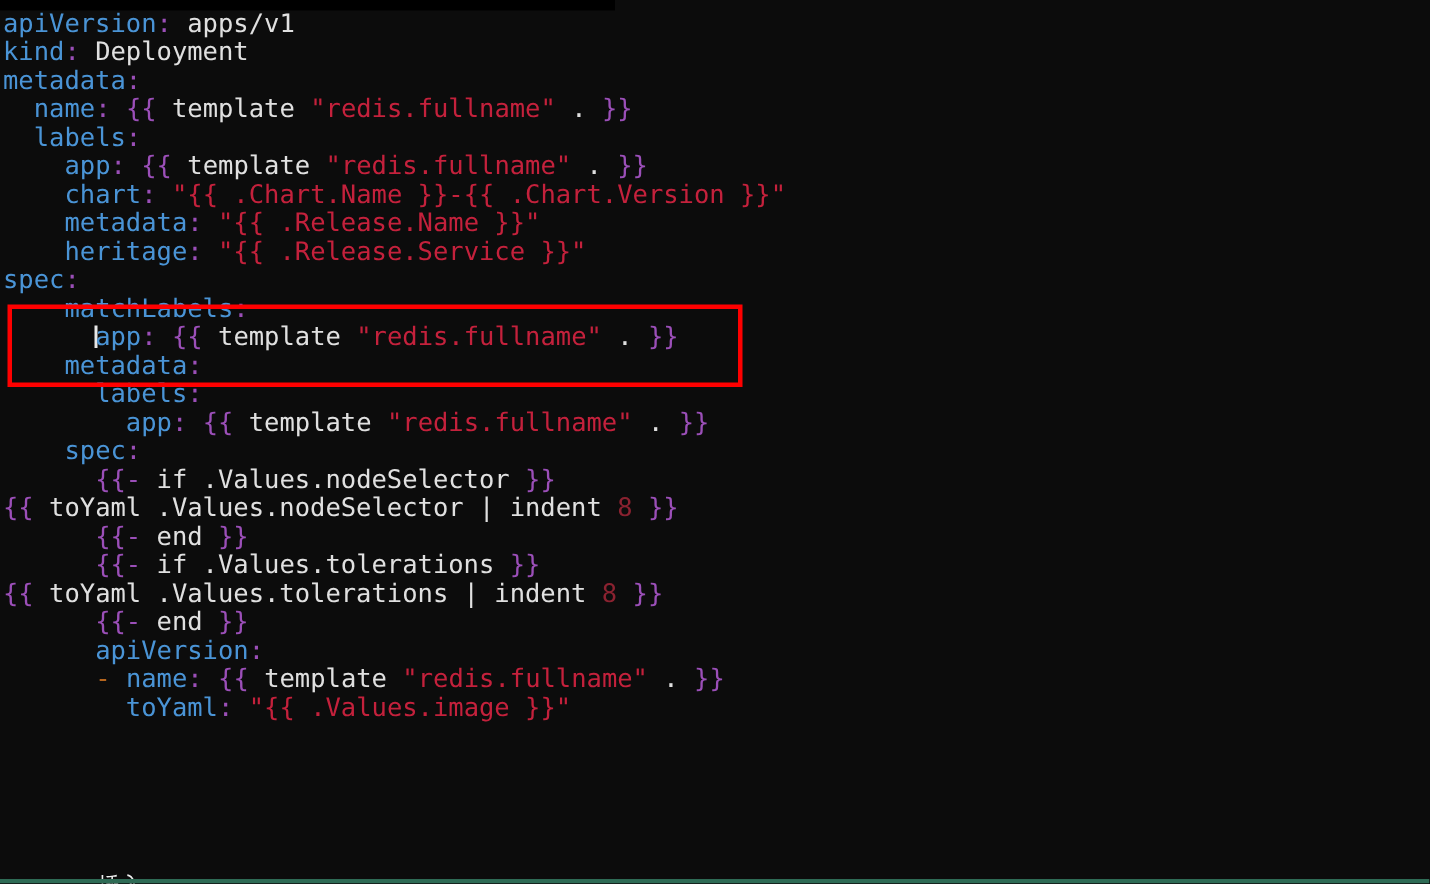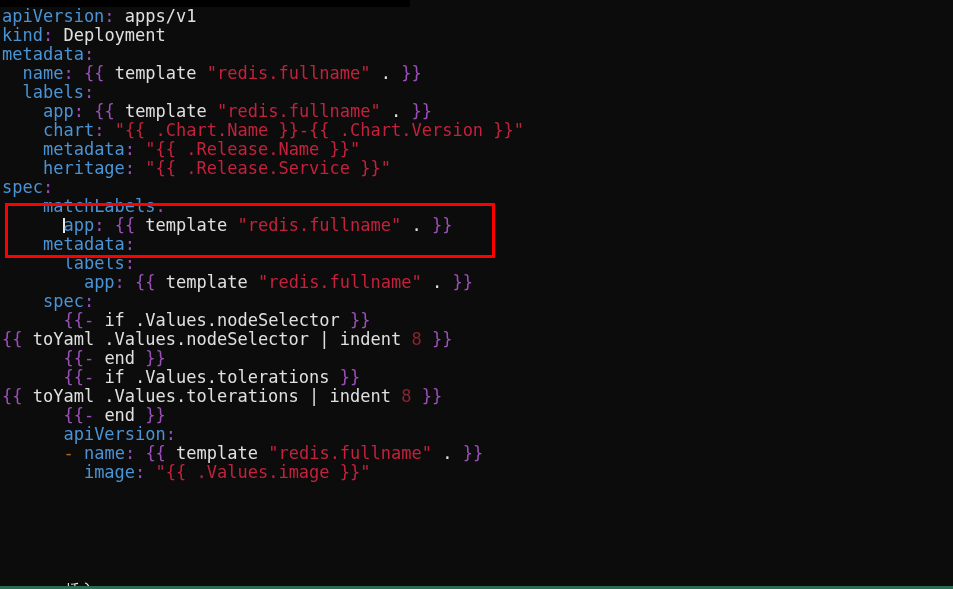--- a/index.html
+++ b/index.html
@@ -129,21 +129,21 @@
       <div class="line"><span>        </span><span class="k">app</span><span class="c">:</span><span class="v"> </span><span class="br">{{</span><span class="v"> template </span><span class="str">"redis.fullname"</span><span class="v"> . </span><span class="br">}}</span></div>
       <div class="line"><span>    </span><span class="k">spec</span><span class="c">:</span></div>
       <div class="line"><span>      </span><span class="br">{{-</span><span class="v"> if .Values.nodeSelector </span><span class="br">}}</span></div>
       <div class="line"><span class="br">{{</span><span class="v"> toYaml .Values.nodeSelector | indent </span><span class="num">8</span><span class="v"> </span><span class="br">}}</span></div>
       <div class="line"><span>      </span><span class="br">{{-</span><span class="v"> end </span><span class="br">}}</span></div>
       <div class="line"><span>      </span><span class="br">{{-</span><span class="v"> if .Values.tolerations </span><span class="br">}}</span></div>
       <div class="line"><span class="br">{{</span><span class="v"> toYaml .Values.tolerations | indent </span><span class="num">8</span><span class="v"> </span><span class="br">}}</span></div>
       <div class="line"><span>      </span><span class="br">{{-</span><span class="v"> end </span><span class="br">}}</span></div>
       <div class="line"><span>      </span><span class="k">apiVersion</span><span class="c">:</span></div>
       <div class="line"><span>      </span><span class="dash">-</span><span class="v"> </span><span class="k">name</span><span class="c">:</span><span class="v"> </span><span class="br">{{</span><span class="v"> template </span><span class="str">"redis.fullname"</span><span class="v"> . </span><span class="br">}}</span></div>
-      <div class="line"><span>        </span><span class="k">image</span><span class="c">:</span><span class="v"> </span><span class="str">"{{ .Values.image }}"</span></div>
+      <div class="line"><span>        </span><span class="k">toYaml</span><span class="c">:</span><span class="v"> </span><span class="str">"{{ .Values.image }}"</span></div>
     </div>
 
   <div id="highlight-box"></div>
 
   <div id="status-line">
     <span class="dim">--</span><span> </span><span class="bright">插入</span><span> </span><span class="dim">--</span>
   </div>
 
   <div id="bottom-rule"></div>
 </div>

